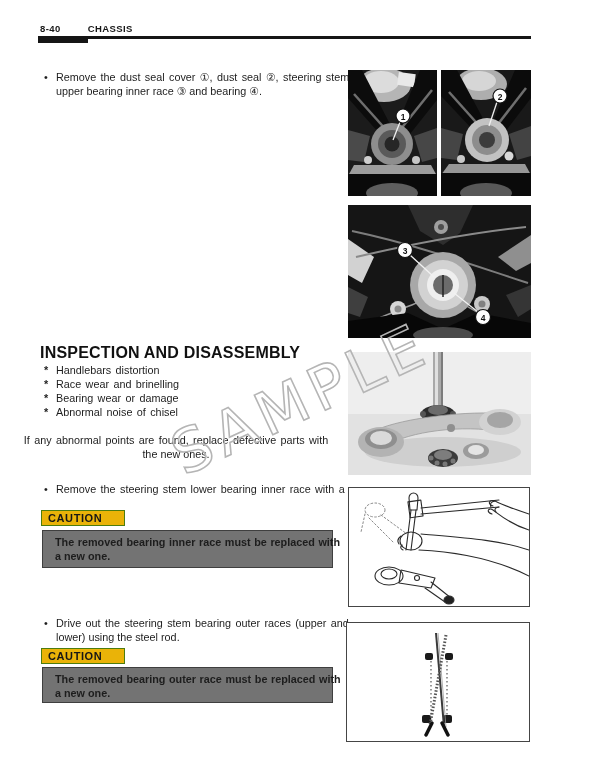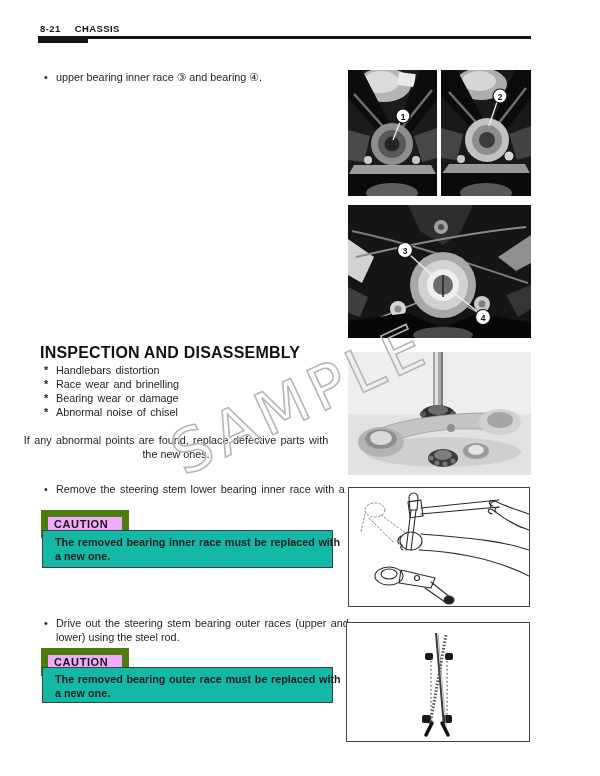--- a/index.html
+++ b/index.html
@@ -12,24 +12,24 @@
   
   .hdr{font-size:9.5px;font-weight:bold;letter-spacing:.4px;color:#161616;}
   .hdr-rule{background:#151515;}
   
   .body-line{font-size:10.8px;line-height:14px;white-space:nowrap;word-spacing:1.4px;color:#1d1d1d;}
   .bullet-marker{position:absolute;left:-12px;top:0;}
   .star-marker{display:inline-block;width:12px;font-weight:bold;}
   .section-title{font-size:16px;font-weight:bold;letter-spacing:.2px;color:#111;white-space:nowrap;}
   
   .caution-label{
-    display:inline-block;border:7px solid #4d7c0f;background:#f0abfc;
-    font-size:11px;font-weight:bold;letter-spacing:.6px;padding:1px 14px 1px 6px;color:#161616;
+    display:inline-block;border:1px solid #4d7c0f;background:#eab308;
+    font-size:11px;font-weight:bold;letter-spacing:.6px;padding:1px 22px 1px 6px;color:#161616;
   }
-  .caution-box{border:1.6px solid #3f3f3f;background:#14b8a6;}
+  .caution-box{border:1.6px solid #3f3f3f;background:#737373;}
   .caution-box .body-line{font-weight:bold;word-spacing:.6px;}
   .caution-box-inner{padding:4px 8px 0 12px;}
   
   .fig{position:absolute;overflow:hidden;}
   .fig svg{display:block;}
   .linebox{border:1.6px solid #454545;background:#fff;}
   
   .watermark{
     position:absolute;left:148px;top:360px;width:304px;height:78px;
     transform:rotate(-25deg);transform-origin:center;
@@ -39,28 +39,29 @@
     z-index:20;pointer-events:none;
   }
   .callout-num{font-family:"Liberation Sans",sans-serif;font-size:8.5px;font-weight:bold;fill:#111;}
 </style>
 </head>
 <body>
 
 <div class="page">
 
   <div class="abs hdr" style="left:40px;top:23px;">
-    <span>8-21</span>
-    <span style="margin-left:11px;">CHASSIS</span>
+    <span>8-40</span>
+    <span style="margin-left:24px;">CHASSIS</span>
   </div>
   <div class="abs hdr-rule" style="left:38px;top:36px;width:493px;height:2.5px;"></div>
   <div class="abs hdr-rule" style="left:38px;top:38.5px;width:50px;height:4px;"></div>
 
   <div class="abs" style="left:56px;top:70px;width:292px;">
     <span class="bullet-marker body-line">•</span>
+    <div class="body-line">Remove the dust seal cover ①, dust seal ②, steering stem</div>
     <div class="body-line" style="word-spacing:0;">upper bearing inner race ③ and bearing ④.</div>
   </div>
 
   <div class="fig" style="left:348px;top:70px;width:89px;height:126px;">
     <svg width="89" height="126" viewBox="0 0 89 126">
       <rect width="89" height="126" fill="#1b1b1b"></rect>
       <ellipse cx="36" cy="15" rx="27" ry="17" fill="#b5b5b5"></ellipse>
       <ellipse cx="33" cy="12" rx="18" ry="11" fill="#dcdcdc"></ellipse>
       <rect x="50" y="3" width="17" height="13" fill="#e9e9e9" transform="rotate(8 58 9)"></rect>
       <path d="M0,0 L14,0 L44,58 L30,62 L0,28 Z" fill="#0c0c0c"></path>

